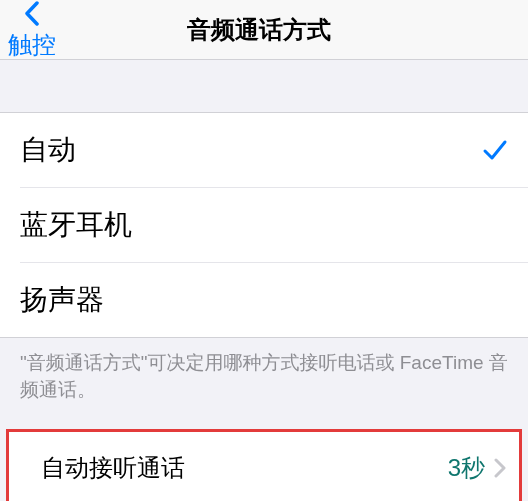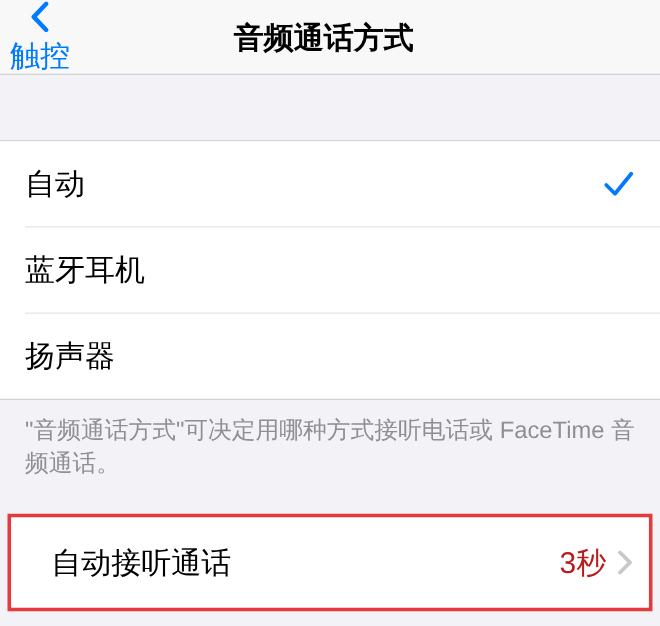--- a/index.html
+++ b/index.html
@@ -54,21 +54,21 @@
       height: 52px;
     }
     .list-group {
       background: #fff;
     }
     .list-item {
       display: flex;
       align-items: center;
       justify-content: space-between;
       padding: 18px 20px;
-      font-size: 24px;
+      font-size: 28px;
       color: #000;
       cursor: pointer;
       min-height: 64px;
     }
     .separator {
       height: 1px;
       background: #e5e5ea;
       margin-left: 20px;
     }
     .top-border {
@@ -110,21 +110,21 @@
       font-size: 24px;
       color: #000;
     }
     .linked-right {
       display: flex;
       align-items: center;
       gap: 8px;
     }
     .linked-value {
       font-size: 24px;
-      color: #b91c1c;
+      color: #0f766e;
       margin-left: 20px;
     }
     .chevron-right {
       color: #c7c7cc;
       width: 14px;
       height: 22px;
       display: flex;
       align-items: center;
       justify-content: center;
     }

